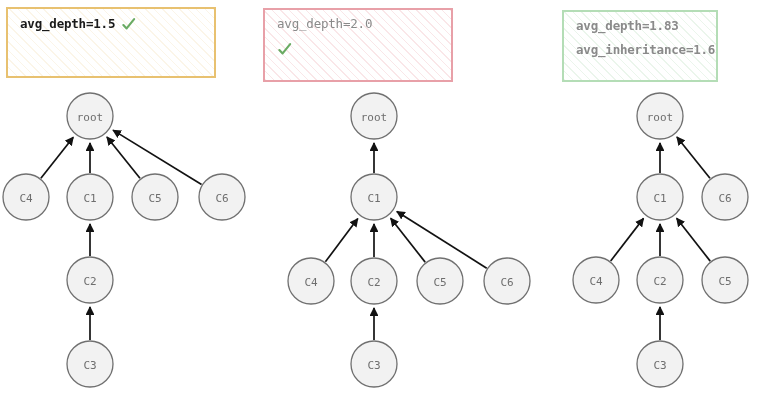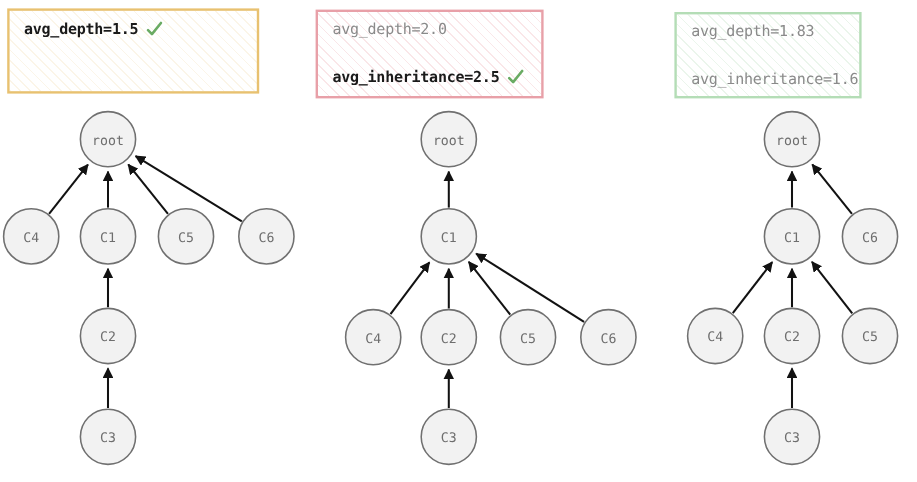--- a/index.html
+++ b/index.html
@@ -12,21 +12,21 @@
 
   
   .metric-box{
     position:absolute;
     box-sizing:border-box;
     border:2px solid #ccc;
     background:#fff;
     padding:8px 12px;
     display:flex;
     flex-direction:column;
-    justify-content:space-between;
+    justify-content:flex-start;
     gap:11px;
   }
   .metric-line{
     font-size:12.5px;
     letter-spacing:-0.2px;
     color:#8a8a8a;
     white-space:nowrap;
     display:flex;
     align-items:center;
     gap:6px;
@@ -97,29 +97,28 @@
               <path d="M2.5 8.6 L6 12.2 L14 2.3" fill="none" stroke="#6aab63" stroke-width="2.3" stroke-linecap="round" stroke-linejoin="round"></path>
             </svg>
           </span>
         </div>
       </div>
       <div class="metric-box box-red" style="left: 263px; top: 8px; width: 190px; height: 74px;">
         <div class="metric-line">
           <span>avg_depth=2.0</span>
         </div>
         <div class="metric-line best">
-          <span>avg_inheritance=2.5</span>
           <span class="check">
             <svg viewBox="0 0 16 16" width="15" height="15">
               <path d="M2.5 8.6 L6 12.2 L14 2.3" fill="none" stroke="#6aab63" stroke-width="2.3" stroke-linecap="round" stroke-linejoin="round"></path>
             </svg>
           </span>
         </div>
       </div>
-      <div class="metric-box box-green" style="left: 562px; top: 10px; width: 156px; height: 72px;">
+      <div class="metric-box box-green" style="left: 562px; top: 10px; width: 156px; height: 72px; font-weight: bold;">
         <div class="metric-line">
           <span>avg_depth=1.83</span>
         </div>
         <div class="metric-line">
           <span>avg_inheritance=1.6</span>
         </div>
       </div>
     </div>
   <svg id="graphs-layer" class="graph-svg" width="764" height="402">
       <defs>

